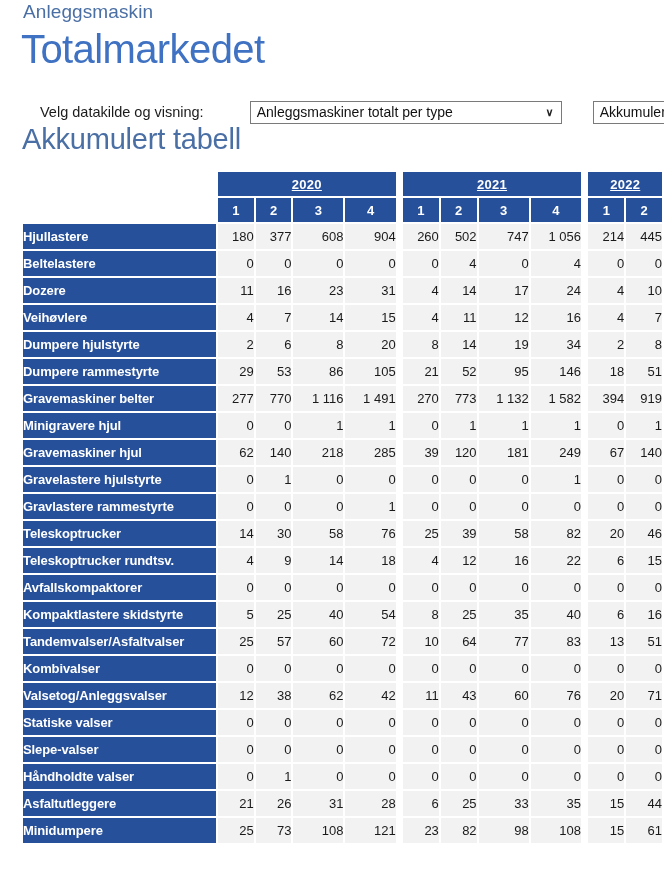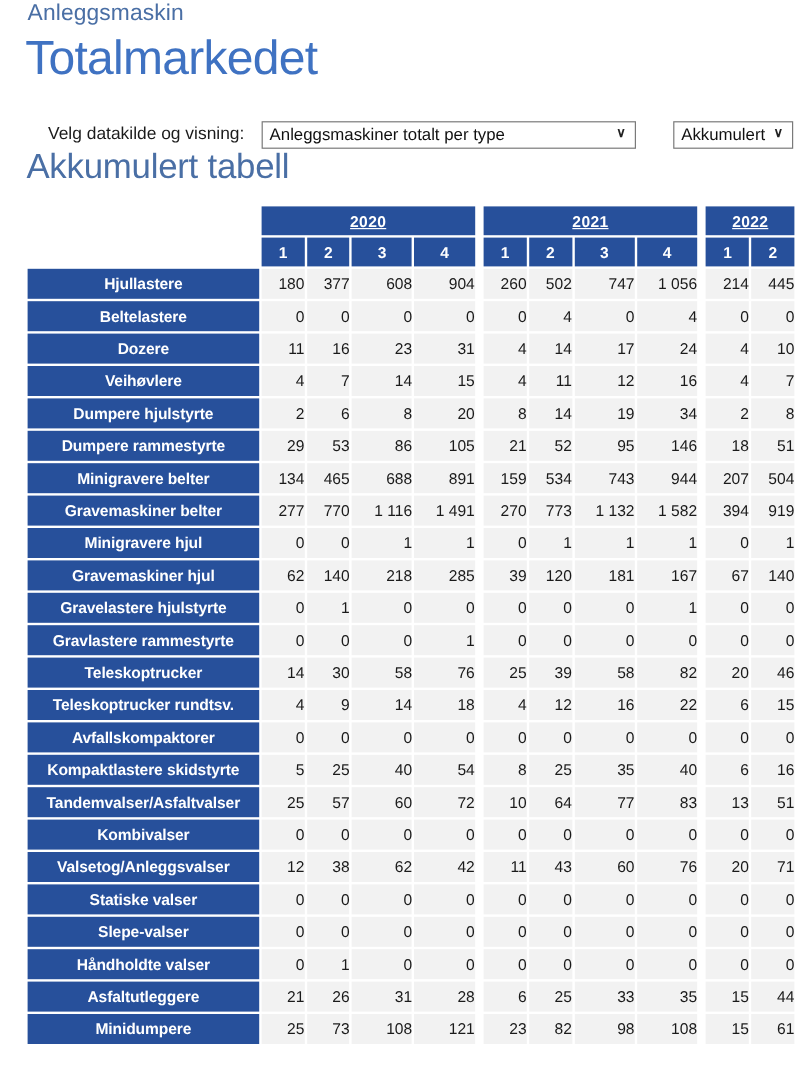--- a/index.html
+++ b/index.html
@@ -56,20 +56,21 @@
     position: relative;
     height: 23px;
     border: 1px solid #7a7a7a;
     background: #ffffff;
     display: flex;
     align-items: center;
     font-size: 14px;
     color: #111;
     padding: 0 24px 0 6px;
     white-space: nowrap;
+    margin-left: 32px;
   }
   .select .caret {
     position: absolute;
     right: 7px;
     top: 50%;
     transform: translateY(-50%);
     font-size: 11px;
     color: #222;
     line-height: 1;
     font-weight: bold;
@@ -123,21 +124,21 @@
     font-size: 13.5px;
     text-align: center;
     height: 24px;
     vertical-align: middle;
   }
   .rowlabel {
     background: #27509b;
     color: #ffffff;
     font-weight: bold;
     font-size: 12.6px;
-    text-align: center;
+    text-align: left;
     padding-left: 8px;
     height: 25px;
     vertical-align: middle;
     white-space: nowrap;
     letter-spacing: -0.1px;
   }
   td.val {
     background: #f2f2f2;
     color: #1a1a1a;
     text-align: right;
@@ -290,35 +291,20 @@
             <td class="spacer-col gap"></td>
             <td class="val q-narrow">21</td>
             <td class="val q-narrow">52</td>
             <td class="val q-wide">95</td>
             <td class="val q-wide">146</td>
             <td class="spacer-col gap"></td>
             <td class="val q-narrow">18</td>
             <td class="val q-narrow">51</td>
           </tr>
           <tr>
-            <td class="rowlabel lbl-col">Minigravere belter</td>
-            <td class="val q-narrow">134</td>
-            <td class="val q-narrow">465</td>
-            <td class="val q-wide">688</td>
-            <td class="val q-wide">891</td>
-            <td class="spacer-col gap"></td>
-            <td class="val q-narrow">159</td>
-            <td class="val q-narrow">534</td>
-            <td class="val q-wide">743</td>
-            <td class="val q-wide">944</td>
-            <td class="spacer-col gap"></td>
-            <td class="val q-narrow">207</td>
-            <td class="val q-narrow">504</td>
-          </tr>
-          <tr>
             <td class="rowlabel lbl-col">Gravemaskiner belter</td>
             <td class="val q-narrow">277</td>
             <td class="val q-narrow">770</td>
             <td class="val q-wide">1 116</td>
             <td class="val q-wide">1 491</td>
             <td class="spacer-col gap"></td>
             <td class="val q-narrow">270</td>
             <td class="val q-narrow">773</td>
             <td class="val q-wide">1 132</td>
             <td class="val q-wide">1 582</td>
@@ -344,21 +330,21 @@
           <tr>
             <td class="rowlabel lbl-col">Gravemaskiner hjul</td>
             <td class="val q-narrow">62</td>
             <td class="val q-narrow">140</td>
             <td class="val q-wide">218</td>
             <td class="val q-wide">285</td>
             <td class="spacer-col gap"></td>
             <td class="val q-narrow">39</td>
             <td class="val q-narrow">120</td>
             <td class="val q-wide">181</td>
-            <td class="val q-wide">167</td>
+            <td class="val q-wide">249</td>
             <td class="spacer-col gap"></td>
             <td class="val q-narrow">67</td>
             <td class="val q-narrow">140</td>
           </tr>
           <tr>
             <td class="rowlabel lbl-col">Gravelastere hjulstyrte</td>
             <td class="val q-narrow">0</td>
             <td class="val q-narrow">1</td>
             <td class="val q-wide">0</td>
             <td class="val q-wide">0</td>

